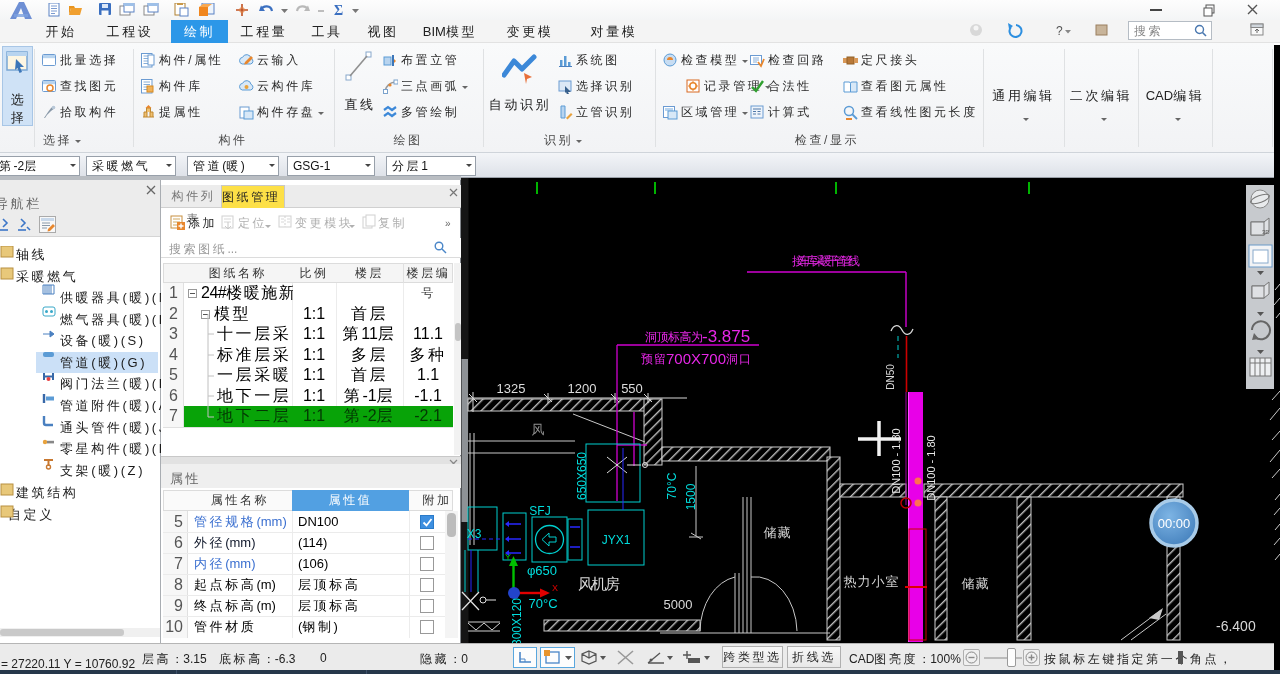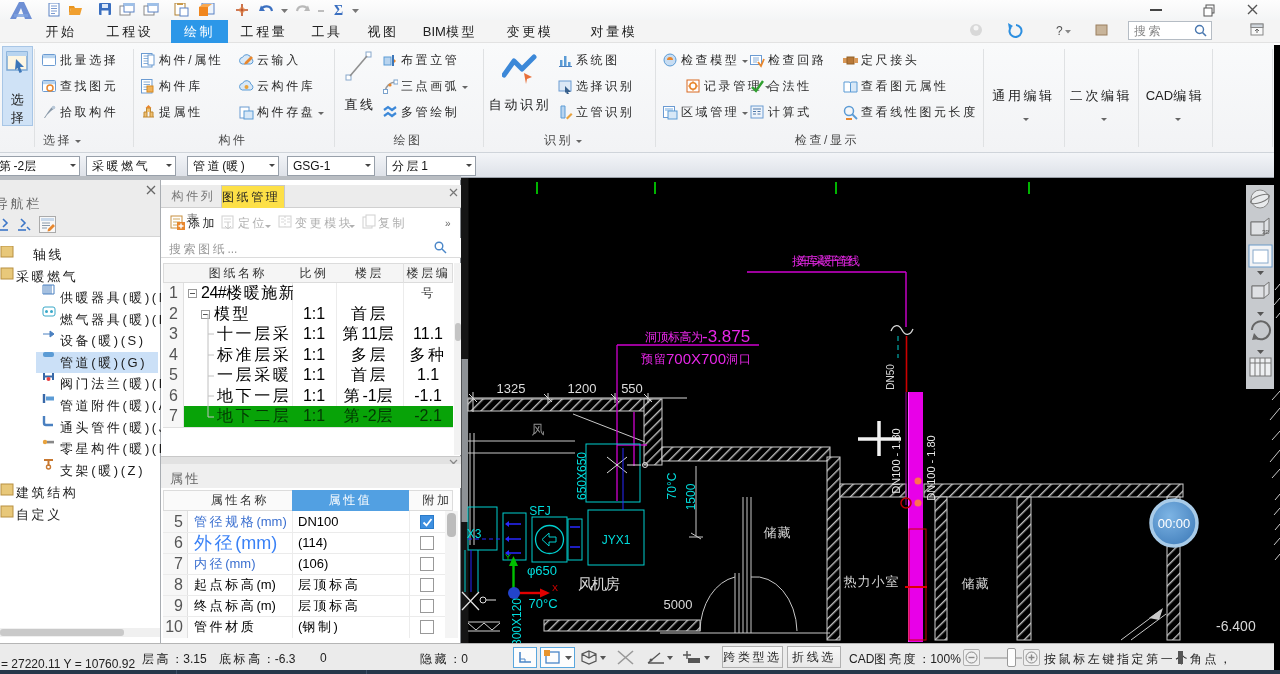--- a/index.html
+++ b/index.html
@@ -337,34 +337,34 @@
       <path d="M18 13 h8" stroke="#3c76c8" stroke-width="1.6"></path>
       <path d="M27 10 l3 3" stroke="#3c76c8" stroke-width="1.6"></path>
   </svg>
   <svg class="ab" style="left:39px;top:36px" width="18" height="18">
       <rect x="0.5" y="0.5" width="16" height="16" fill="#f8f8f8" stroke="#aaa"></rect>
       <rect x="2" y="2" width="13" height="3" fill="#c8d8ea"></rect>
       <path d="M3 7 h8 M3 9.5 h8 M3 12 h5" stroke="#8898a8"></path>
       <path d="M9 13 L14 8 l2 2 -5 5 -2.5 .5 Z" fill="#e8872e"></path>
     </svg>
 
-  <div class="treerow" style="top:64px"><span style="margin-left:33px" class="z2">轴线</span></div>
+  <div class="treerow" style="top:64px"><span style="margin-left:16px" class="z2">轴线</span></div>
   <div class="treerow" style="top:86px"><span style="margin-left:16px" class="z2">采暖燃气</span></div>
   <div class="treerow" style="top:107px"><span style="margin-left:60px" class="z2">供暖器具(暖)(N)</span></div>
   <div class="treerow" style="top:129px"><span style="margin-left:60px" class="z2">燃气器具(暖)(R)</span></div>
   <div class="treerow" style="top:150px"><span style="margin-left:60px" class="z2">设备(暖)(S)</span></div>
   <div class="ab" style="left:36px;top:172px;width:122px;height:21px;background:#cbe0f7"></div>
   <div class="treerow" style="top:172px"><span style="margin-left:60px" class="z2">管道(暖)(G)</span></div>
   <div class="treerow" style="top:193px"><span style="margin-left:60px" class="z2">阀门法兰(暖)(F)</span></div>
   <div class="treerow" style="top:215px"><span style="margin-left:60px" class="z2">管道附件(暖)(A)</span></div>
   <div class="treerow" style="top:237px"><span style="margin-left:60px" class="z2">通头管件(暖)(J)</span></div>
   <div class="treerow" style="top:258px"><span style="margin-left:60px" class="z2">零星构件(暖)(K)</span></div>
   <div class="treerow" style="top:280px"><span style="margin-left:60px" class="z2">支架(暖)(Z)</span></div>
   <div class="treerow" style="top:302px"><span style="margin-left:16px" class="z2">建筑结构</span></div>
-  <div class="treerow" style="top:324px"><span style="margin-left:16px" class="z2">自定义</span></div>
+  <div class="treerow" style="top:324px"><span style="margin-left:8px" class="z2">自定义</span></div>
 
   <svg class="ab" style="left:0;top:66px" width="14" height="300">
     <g fill="#e8c87a" stroke="#b89040">
         <rect x="1" y="0" width="12" height="11"></rect>
         <rect x="1" y="22" width="12" height="11"></rect>
         <rect x="1" y="238" width="12" height="11"></rect>
         <rect x="1" y="260" width="12" height="11"></rect>
       </g>
   </svg>
   <svg class="ab" style="left:42px;top:104px" width="16" height="220">
@@ -521,21 +521,21 @@
     <div class="ab" style="left:248px;top:310px;width:56px;text-align:center;font-size:12px;line-height:21px;color:#333"><span class="z2">附加</span></div>
     <div class="ab" style="left:2px;top:331px;width:25px;height:127px;background:#f7f7f7;border-right:1px solid #e0e0e0"></div>
     <div class="cell" style="left:2px;top:332px;width:20px;text-align:right;color:#555">5</div>
     <div class="cell" style="left:2px;top:353px;width:20px;text-align:right;color:#555">6</div>
     <div class="cell" style="left:2px;top:374px;width:20px;text-align:right;color:#555">7</div>
     <div class="cell" style="left:2px;top:395px;width:20px;text-align:right;color:#555">8</div>
     <div class="cell" style="left:2px;top:416px;width:20px;text-align:right;color:#555">9</div>
     <div class="cell" style="left:2px;top:437px;width:20px;text-align:right;color:#555">10</div>
     <div class="cell" style="left:33px;top:332px;width:98px;color:#3a6fd0;font-size:13px"><span class="z2">管径规格</span>(mm)</div>
     <div class="cell" style="left:137px;top:332px;width:100px;font-size:13px">DN100</div>
-    <div class="cell" style="left:33px;top:353px;width:98px;color:#3b82f6;font-size:18px"><span class="z2">外径</span>(mm)</div>
+    <div class="cell" style="left:33px;top:353px;width:98px;color:#0f172a;font-size:13px"><span class="z2">外径</span>(mm)</div>
     <div class="cell" style="left:137px;top:353px;width:100px;font-size:13px">(114)</div>
     <div class="cell" style="left:33px;top:374px;width:98px;color:#3a6fd0;font-size:13px"><span class="z2">内径</span>(mm)</div>
     <div class="cell" style="left:137px;top:374px;width:100px;font-size:13px">(106)</div>
     <div class="cell" style="left:33px;top:395px;width:98px;font-size:13px"><span class="z2">起点标高</span>(m)</div>
     <div class="cell" style="left:137px;top:395px;width:100px;font-size:13px"><span class="z2">层顶标高</span></div>
     <div class="cell" style="left:33px;top:416px;width:98px;font-size:13px"><span class="z2">终点标高</span>(m)</div>
     <div class="cell" style="left:137px;top:416px;width:100px;font-size:13px"><span class="z2">层顶标高</span></div>
     <div class="cell" style="left:33px;top:437px;width:98px;font-size:13px"><span class="z2">管件材质</span></div>
     <div class="cell" style="left:137px;top:437px;width:100px;font-size:13px">(<span class="z2">钢制</span>)</div>
     <div class="ab" style="left:131px;top:331px;width:1px;height:127px;background:#ececec"></div>

